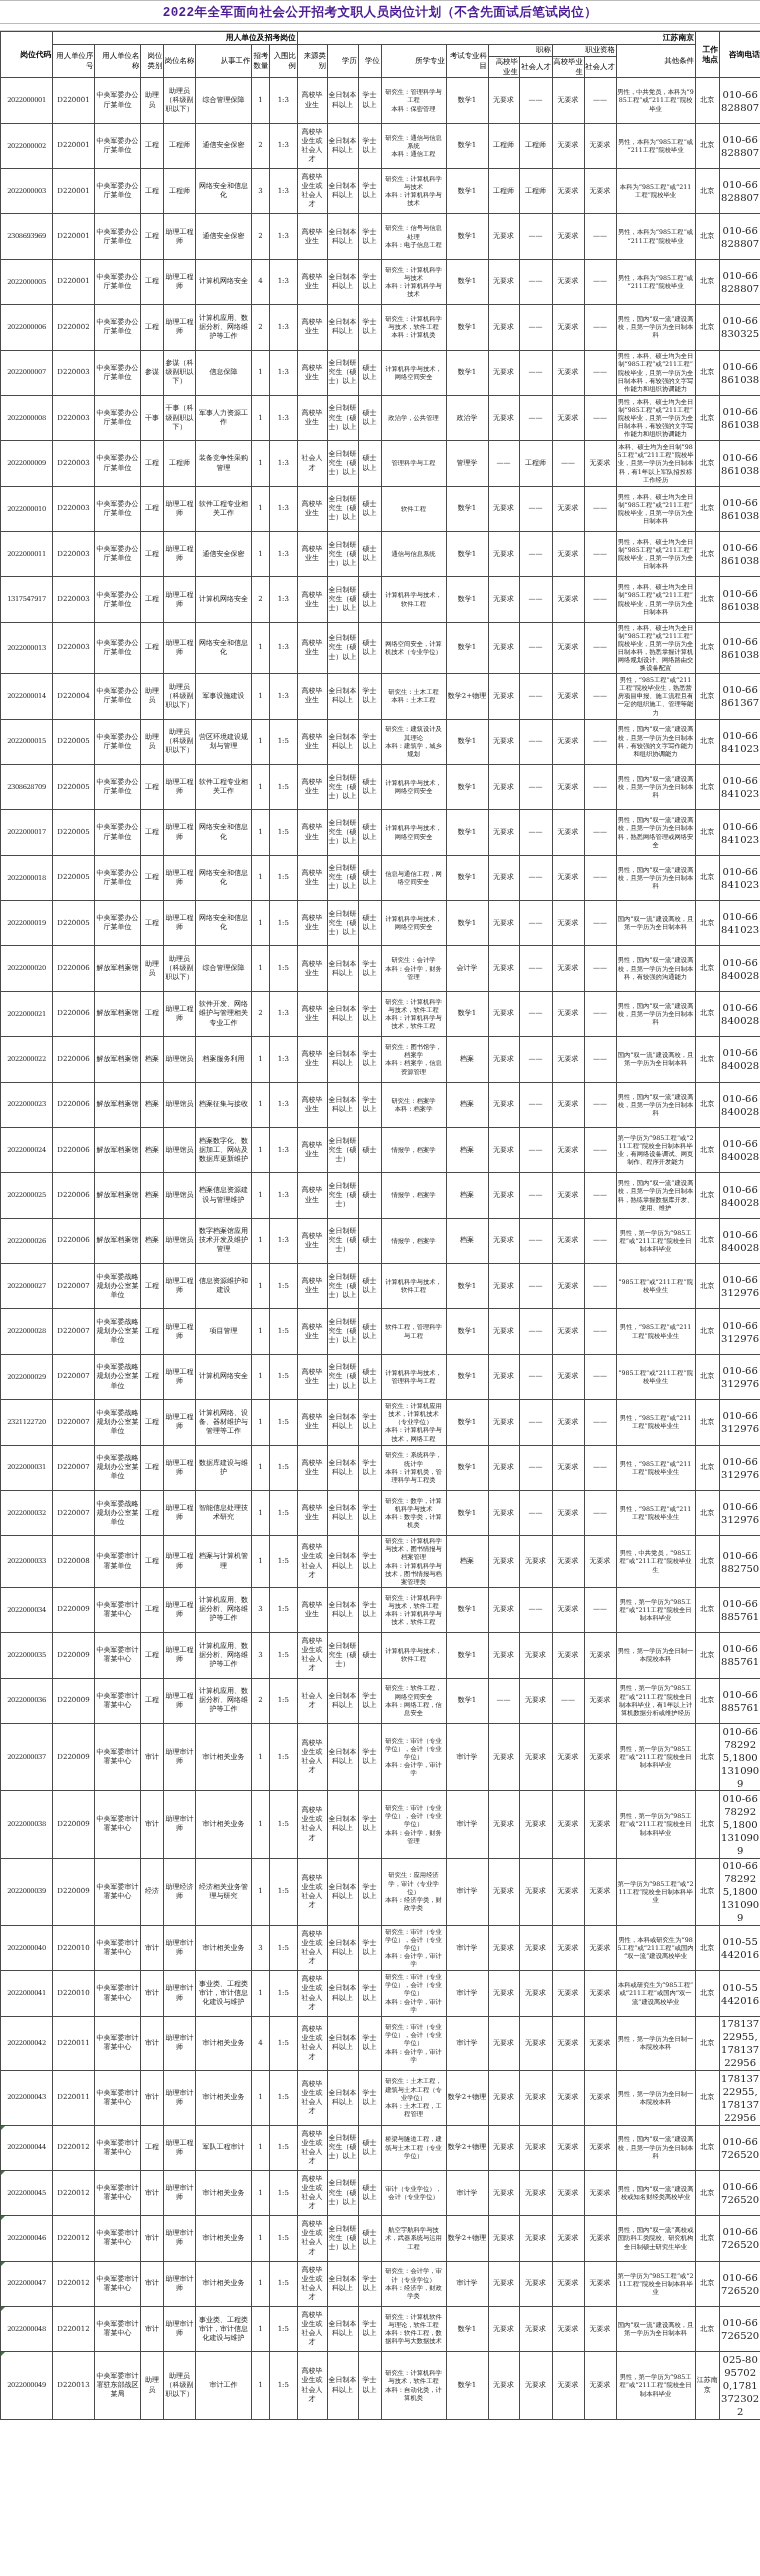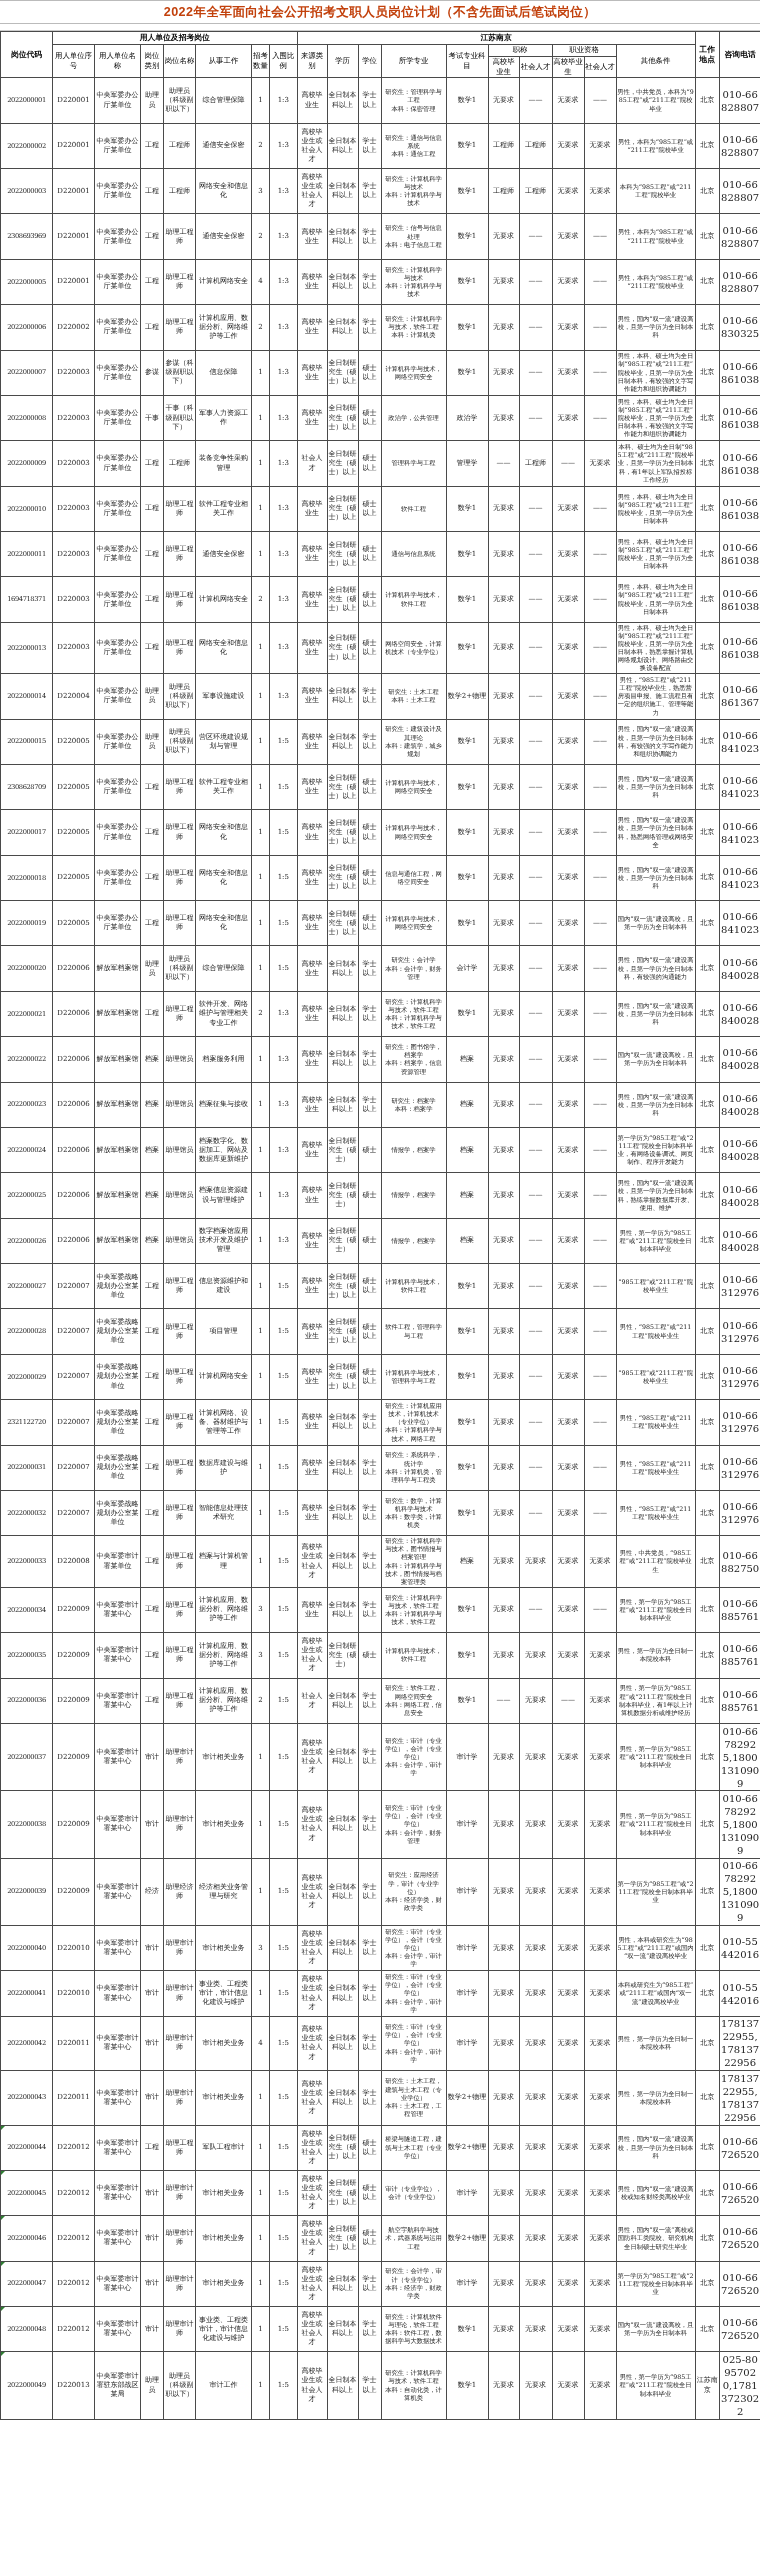--- a/index.html
+++ b/index.html
@@ -1,25 +1,25 @@
 <!DOCTYPE html>
 <html lang="zh" style="font-size:12px"><head>
 <meta charset="utf-8">
 <style>
   html,body{margin:0;padding:0;background:#ffffff;}
   body{width:760px;font-family:"DejaVu Sans","Liberation Sans",sans-serif;color:#1a1a1a;}
   .title-band{width:760px;border-top:0.7px solid #bbb;border-bottom:0.7px solid #bbb;background:#fff;}
-  .title-band h1{margin:0;padding:3px 0 2.2px 0;text-align:center;font-size:12.6px;font-weight:bold;color:#c2410c;
-    font-family:Liberation Sans, sans-serif;letter-spacing:0.4px;}
+  .title-band h1{margin:0;padding:3px 0 2.2px 0;text-align:center;font-size:12.6px;font-weight:bold;color:#4c1d95;
+    font-family:Liberation Mono, monospace;letter-spacing:0.4px;}
   .gap{height:6px;border-bottom:0.7px solid #ccc;}
   table{border-collapse:collapse;table-layout:fixed;width:760px;background:#fff;}
   th,td{border:0.7px solid #4a4a4a;padding:0.7px;text-align:center;vertical-align:middle;
     font-size:7px;line-height:1.3;word-break:break-all;white-space:pre-line;overflow:hidden;}
   thead th{font-weight:bold;font-size:7.8px;background:#fff;color:#000;
-    font-family:"DejaVu Serif","Liberation Serif",serif;}
+    font-family:"DejaVu Serif","Liberation Serif",serif;text-align:right;}
   thead tr.sub th{font-weight:normal;font-size:7.4px;}
   tbody td{height:43px;color:#222;font-family:"DejaVu Serif","Liberation Serif",serif;}
   td.c-code{white-space:nowrap;font-size:6.7px;letter-spacing:-0.4px;text-align:center;}
   td.c-major,td.c-other{font-size:6.3px;}
   td.c-phone{font-size:10px;}
   td.flag{position:relative;}
   td.flag::before{content:"";position:absolute;left:0;top:0;width:0;height:0;
     border-top:4.5px solid #2e7d32;border-right:4.5px solid transparent;}
 </style>
 </head>
@@ -328,21 +328,21 @@
         <td class="c-subject">数学1</td>
         <td class="c-titlegraduate c-title-graduate">无要求</td>
         <td class="c-titlesocial c-title-social">——</td>
         <td class="c-qualgraduate c-qual-graduate">无要求</td>
         <td class="c-qualsocial c-qual-social">——</td>
         <td class="c-other">男性，本科、硕士均为全日制“985工程”或“211工程”院校毕业，且第一学历为全日制本科</td>
         <td class="c-location">北京</td>
         <td class="c-phone">010-66861038</td>
       </tr>
       <tr>
-        <td class="c-code">1694718371</td>
+        <td class="c-code">1317547917</td>
         <td class="c-unitno c-unit-no">D220003</td>
         <td class="c-unitname c-unit-name">中央军委办公厅某单位</td>
         <td class="c-category">工程</td>
         <td class="c-postname c-post-name">助理工程师</td>
         <td class="c-work">计算机网络安全</td>
         <td class="c-num">2</td>
         <td class="c-ratio">1:3</td>
         <td class="c-source">高校毕业生</td>
         <td class="c-education">全日制研究生（硕士）以上</td>
         <td class="c-degree">硕士以上</td>

